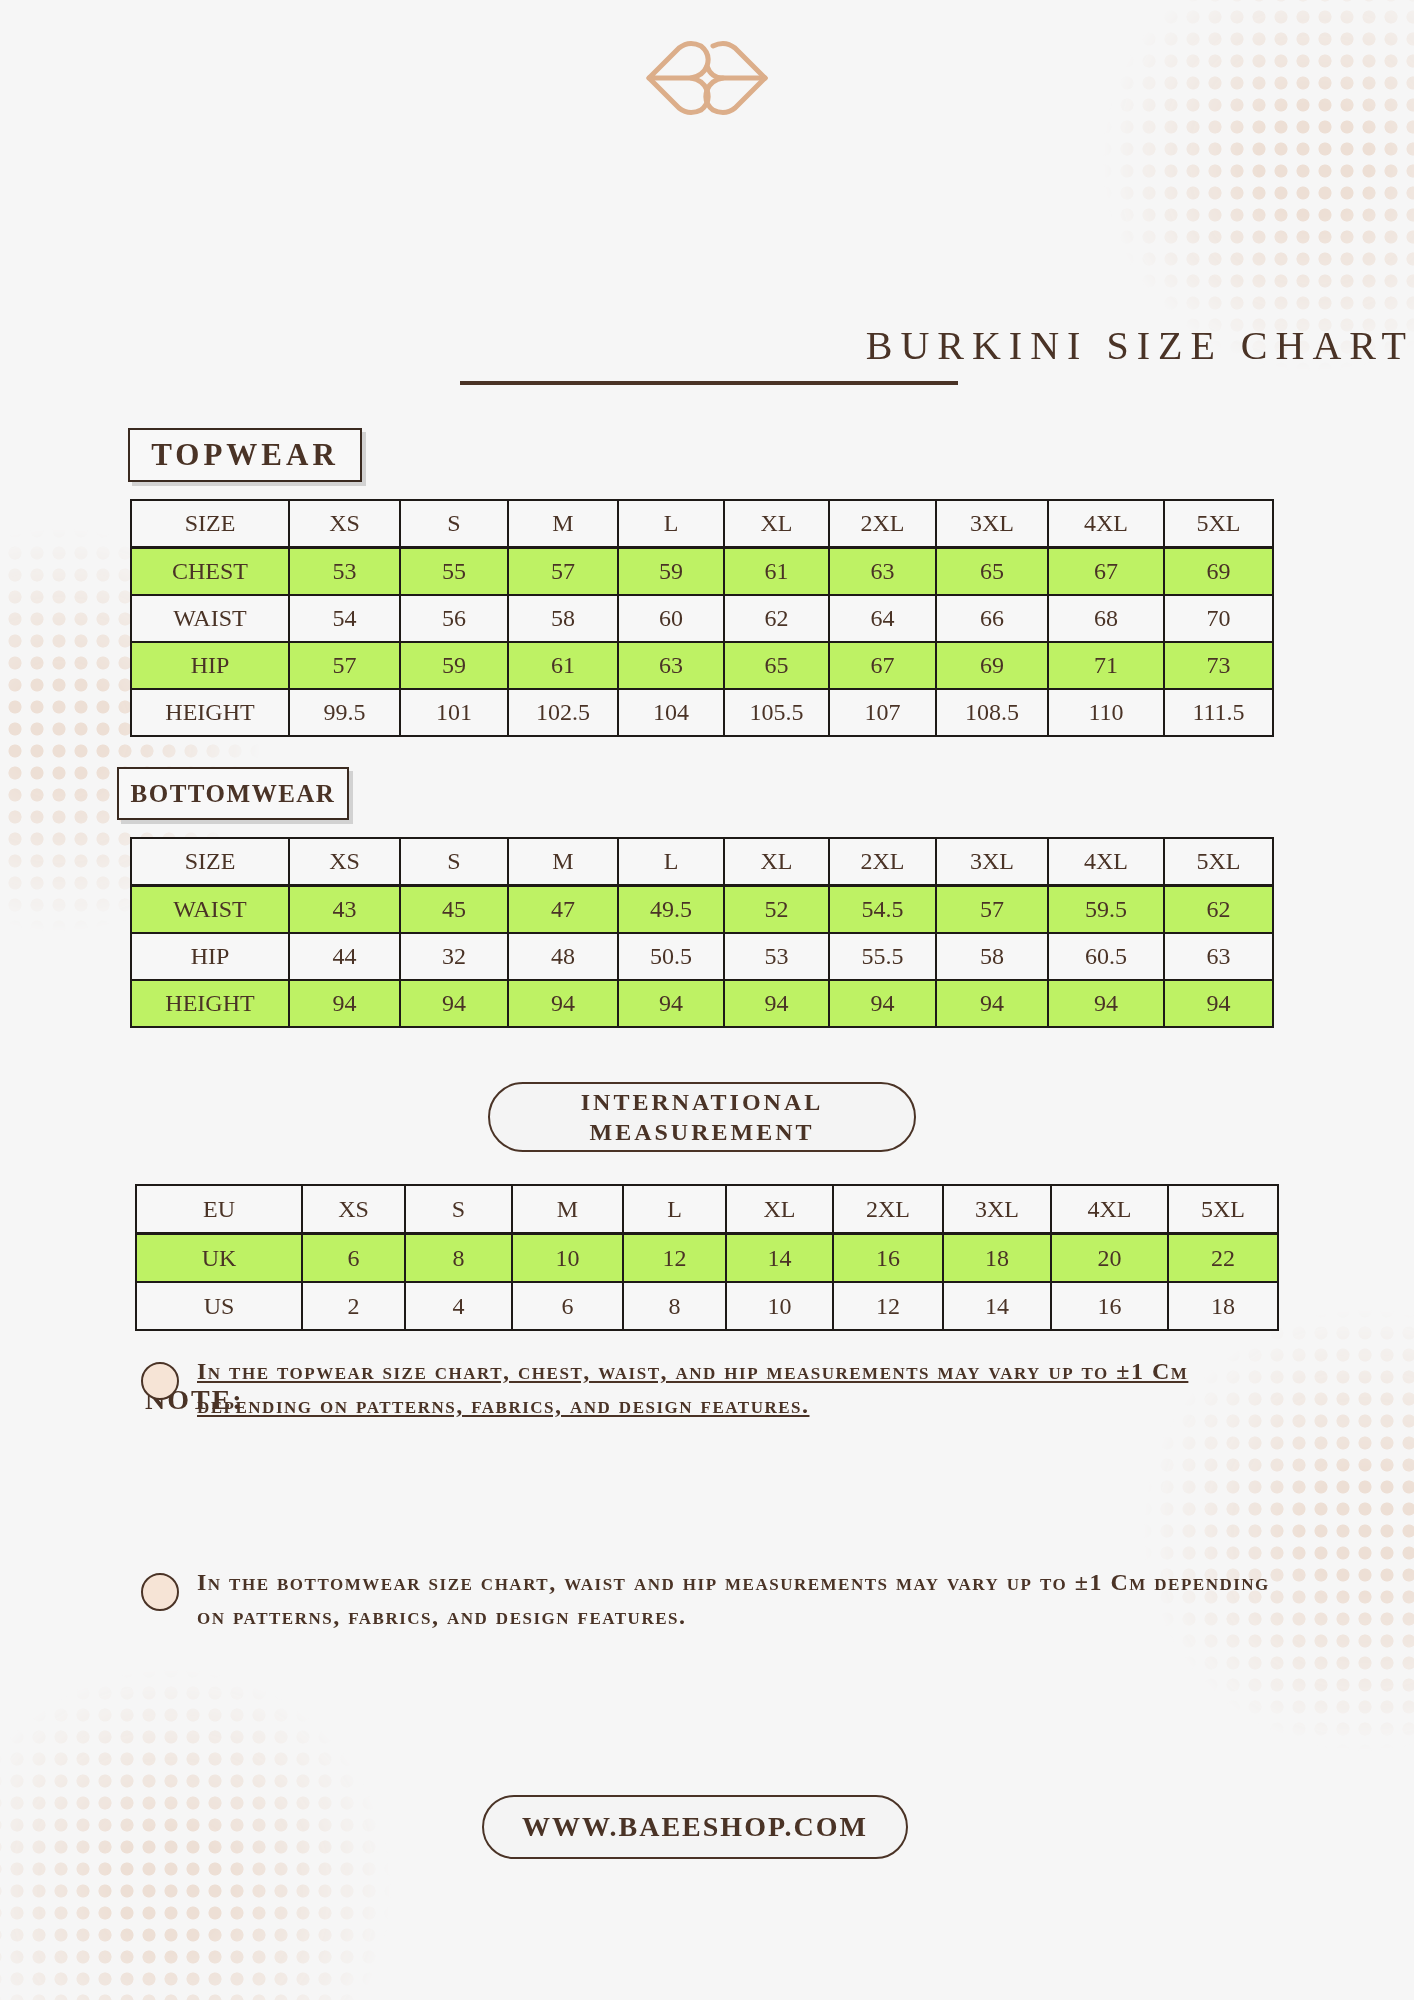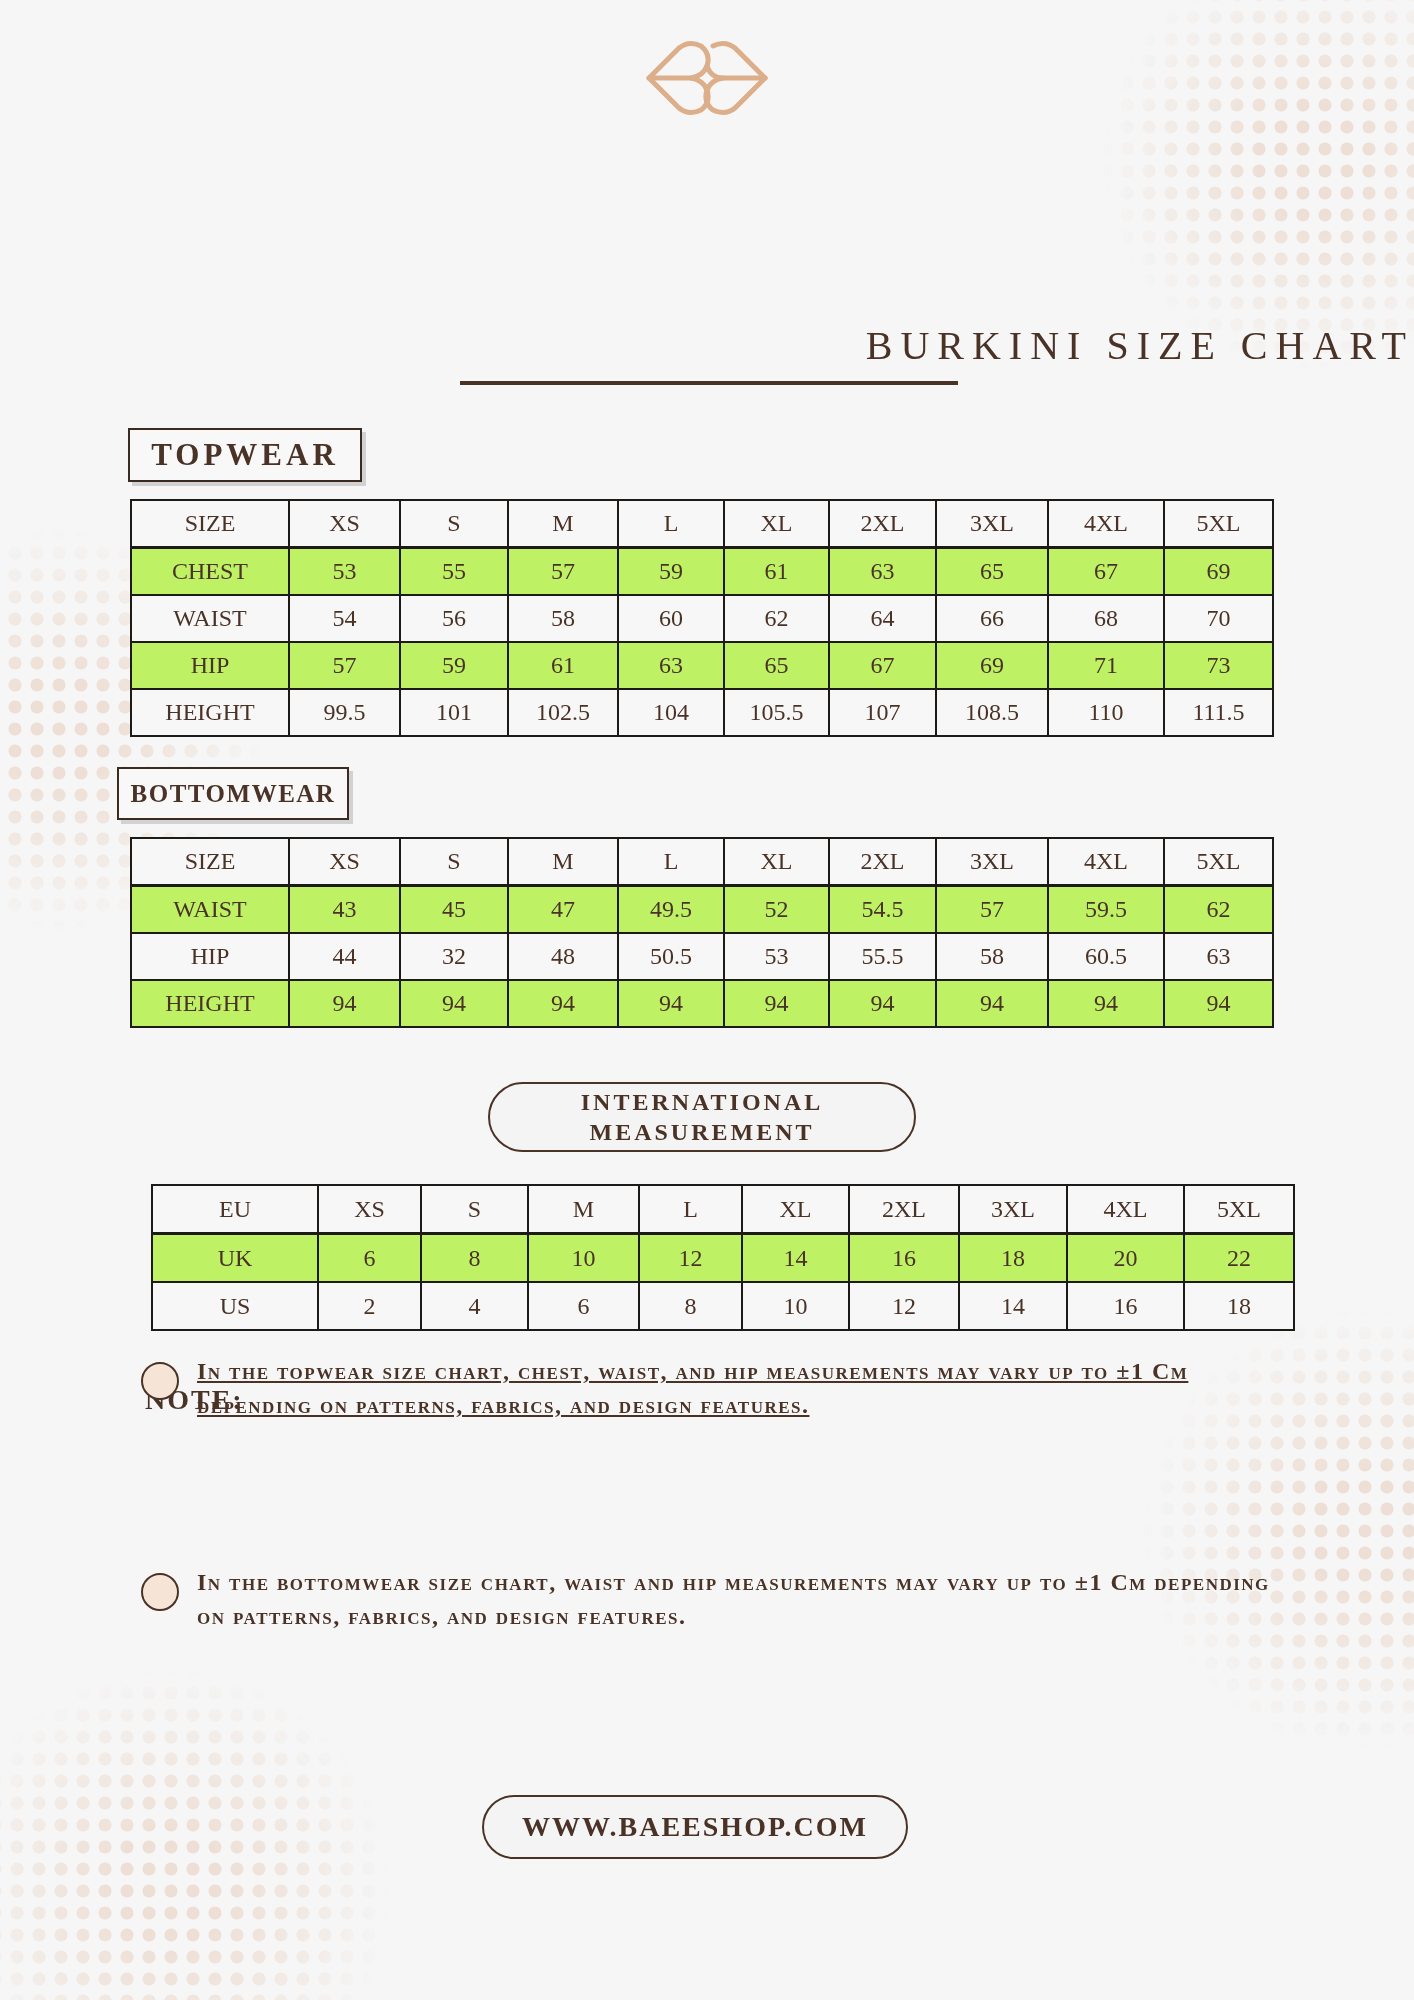--- a/index.html
+++ b/index.html
@@ -51,21 +51,21 @@
   table.chart { position: absolute; border-collapse: collapse; table-layout: fixed; }
   table.chart td { border: 2px solid #1e1a17; text-align: center; font-size: 24px; color: #4a3326;
     padding: 0; font-family: "Liberation Serif", serif; }
   table.chart tr.shade td { background: #bef264; }
   table.chart tr.plain td { background: #f7f7f7; }
   table.chart tr.hdr td { background: #f7f7f7; border-bottom-width: 3px; }
   .t-top { left: 130px; top: 499px; width: 1142px; }
   .t-top td { height: 45px; }
   .t-bot { left: 130px; top: 837px; width: 1142px; }
   .t-bot td { height: 45px; }
-  .t-int { left: 151px; top: 1184px; width: 1142px; }
+  .t-int { left: 135px; top: 1184px; width: 1142px; }
   .t-int td { height: 46px; font-size: 22px; }
 
   .pill { position: absolute; border: 2px solid #4a3326; border-radius: 36px; background: #f4f4f4;
     text-align: center; color: #4a3326; font-weight: bold; font-family: "Liberation Serif", serif; }
   .pill-int { left: 488px; top: 1082px; width: 424px; height: 66px; font-size: 24px; letter-spacing: 3px; line-height: 30px; }
   .pill-int .inner { padding-top: 3px; }
   .pill-web { left: 482px; top: 1795px; width: 422px; height: 60px; line-height: 60px; font-size: 28px; letter-spacing: 2px; }
 
   .note-head { position: absolute; left: 145px; top: 1384px; font-size: 28px; font-weight: bold; letter-spacing: 2px; color: #4a3326; }
   .note { position: absolute; left: 140px; width: 1140px; }

